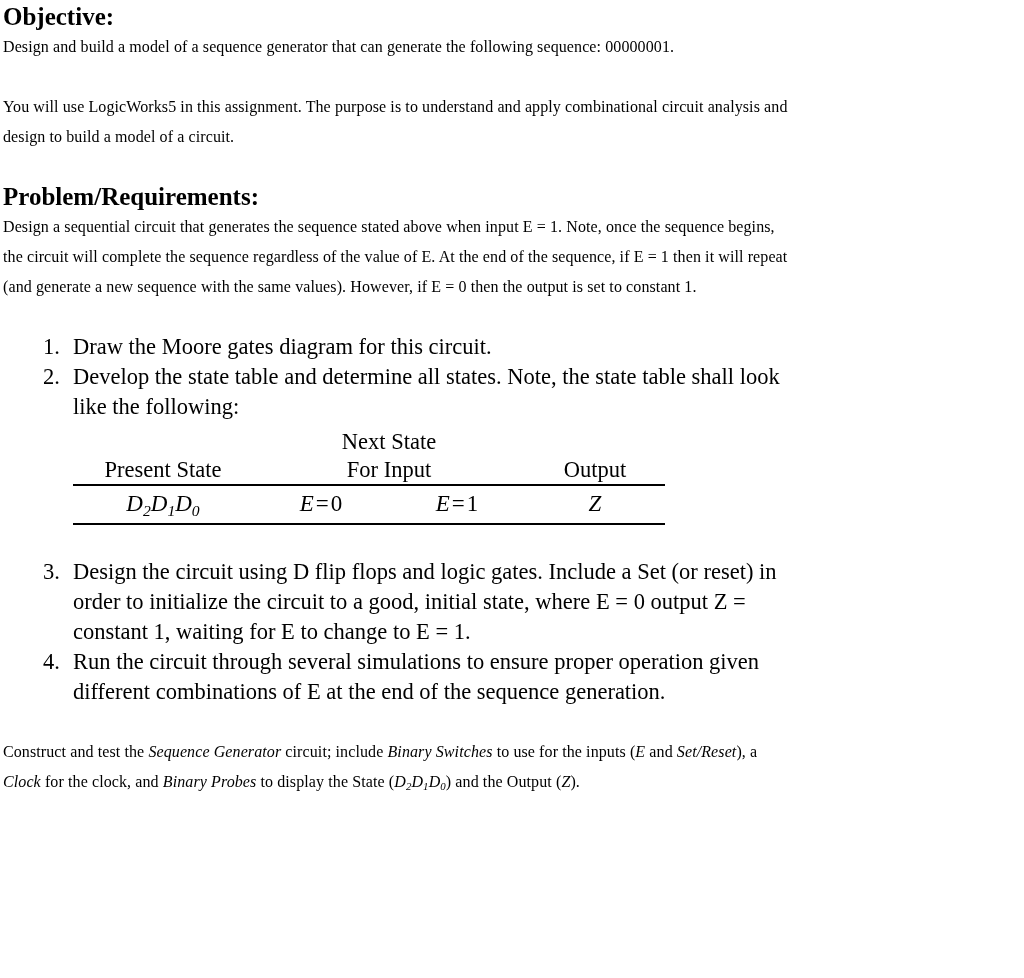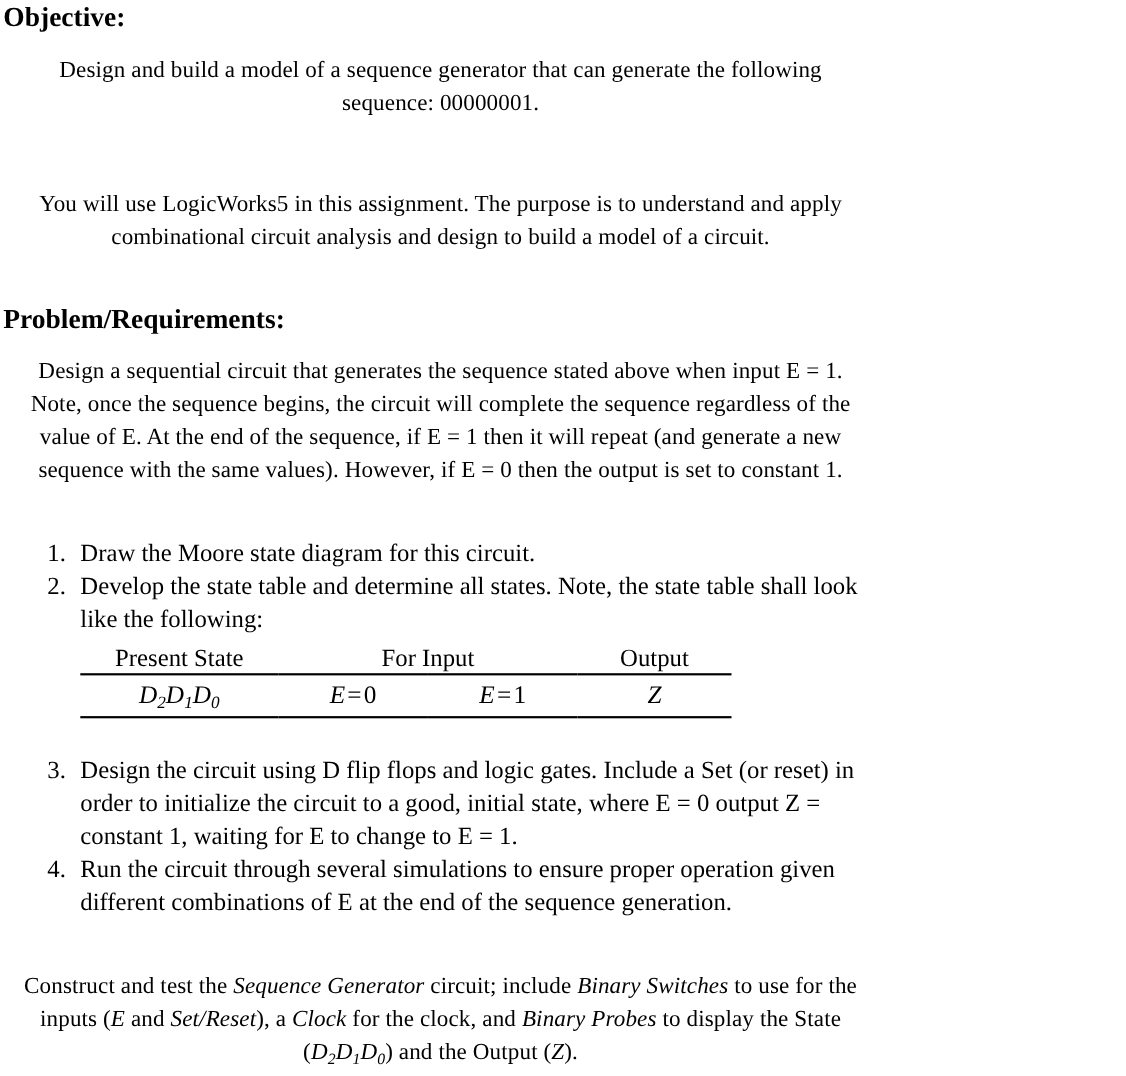--- a/index.html
+++ b/index.html
@@ -28,25 +28,25 @@
   h2.section-heading {
     font-family: "Liberation Serif", "DejaVu Serif", serif;
     font-size: 25px;
     font-weight: 600;
     line-height: 30px;
     margin: 0;
     padding: 0;
     letter-spacing: 0px;
   }
   p.body-text {
-    font-size: 21px;
-    line-height: 30px;
-    margin: 16px;
-    padding: 0;
-    text-align: center;
+    font-size: 16px;
+    line-height: 30px;
+    margin: 0;
+    padding: 0;
+    text-align: left;
     letter-spacing: 0.1px;
   }
   .spacer-line {
     height: 30px;
   }
   ol.procedure {
     margin: 0;
     padding: 0 0 0 0;
     list-style: none;
     counter-reset: proc;
@@ -152,37 +152,42 @@
 
     <h2 class="section-heading">Problem/Requirements:</h2>
 
     <p class="body-text">Design a sequential circuit that generates the sequence stated above when input E = 1.  Note, once the sequence begins, the circuit will complete the sequence regardless of the value of E.  At the end of the sequence, if E = 1 then it will repeat (and generate a new sequence with the same values). However, if E = 0 then the output is set to constant 1.</p>
 
     <div class="spacer-line"></div>
 
 
     <ol class="procedure">
       <li>
-        <span>Draw the Moore state diagram for this circuit.</span>
+        <span>Draw the Moore gates diagram for this circuit.</span>
       </li>
       <li>
         <span>Develop the state table and determine all states.  Note, the state table shall look like the following:</span>
       </li>
     </ol>
 
     <div class="state-table-wrap">
       <table class="state-table">
         <colgroup>
           <col class="col-present">
           <col class="col-e0">
           <col class="col-e1">
           <col class="col-out">
         </colgroup>
         <thead>
           <tr>
+            <th></th>
+            <th colspan="2" class="th-group">Next State</th>
+            <th></th>
+          </tr>
+          <tr>
             <th class="hdr-cell">Present State</th>
             <th colspan="2" class="hdr-cell">For Input</th>
             <th class="hdr-cell">Output</th>
           </tr>
         </thead>
         <tbody>
           <tr class="rule-top math-row">
             <td>
               <span class="math nowrap"><span>D</span><sub>2</sub><span>D</span><sub>1</sub><span>D</span><sub>0</sub></span>
             </td>

